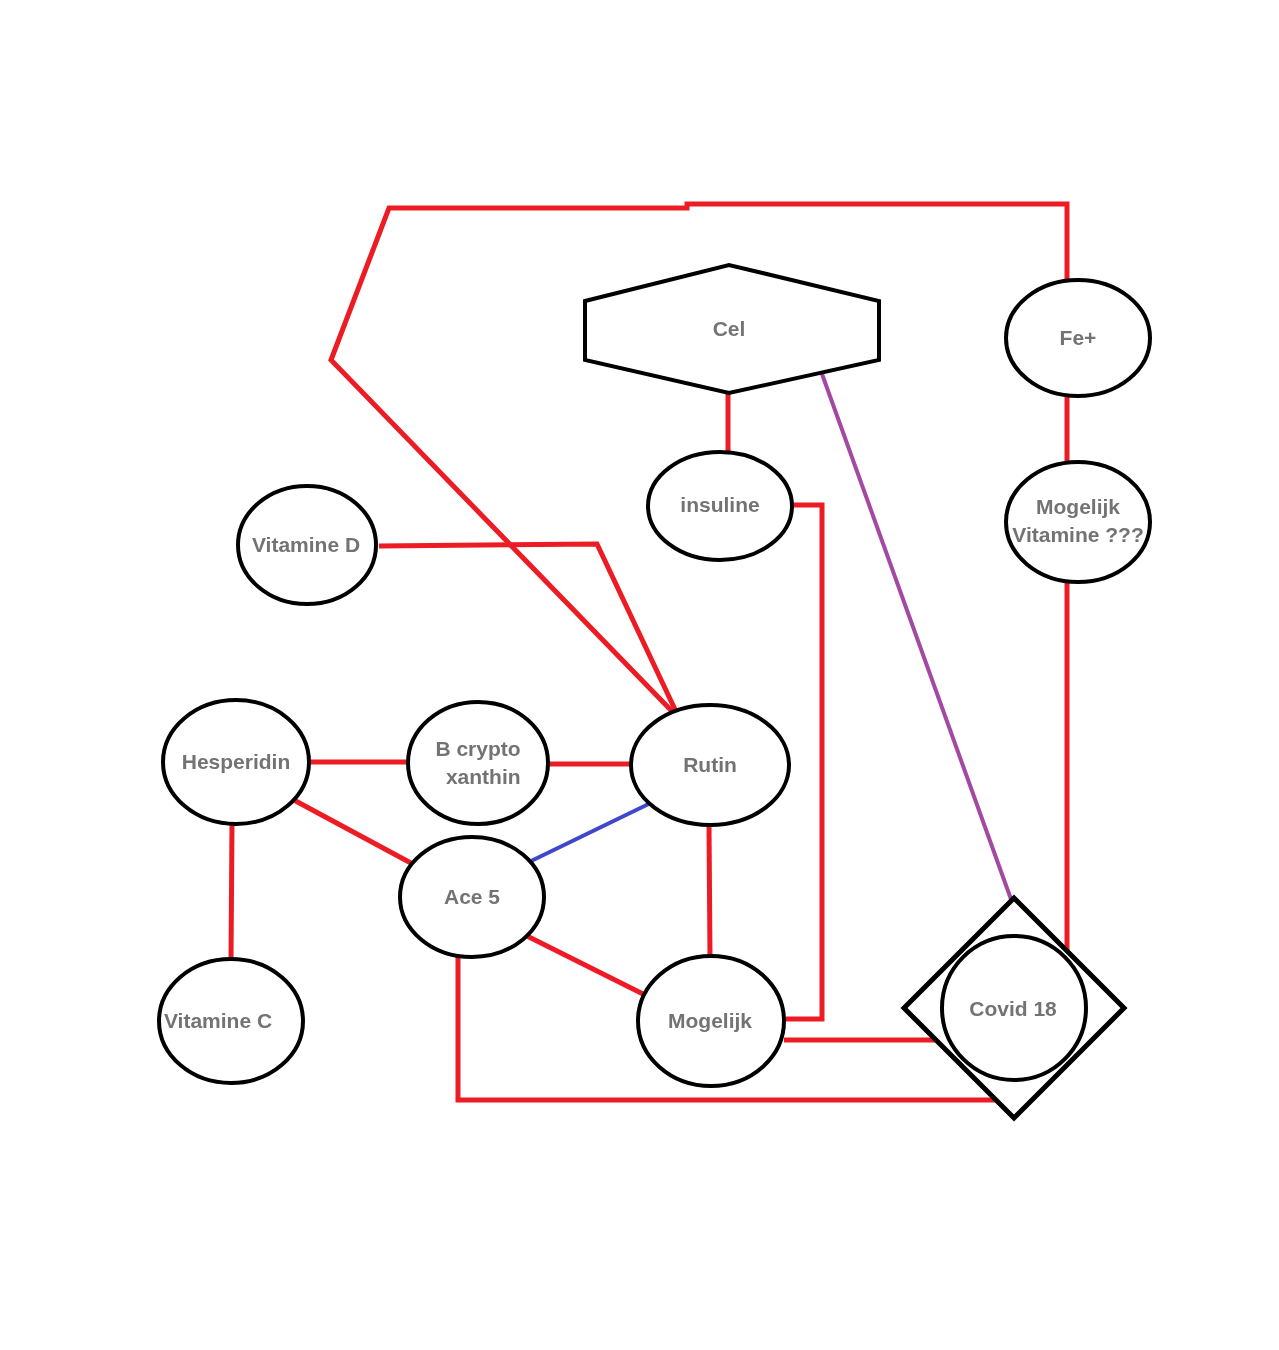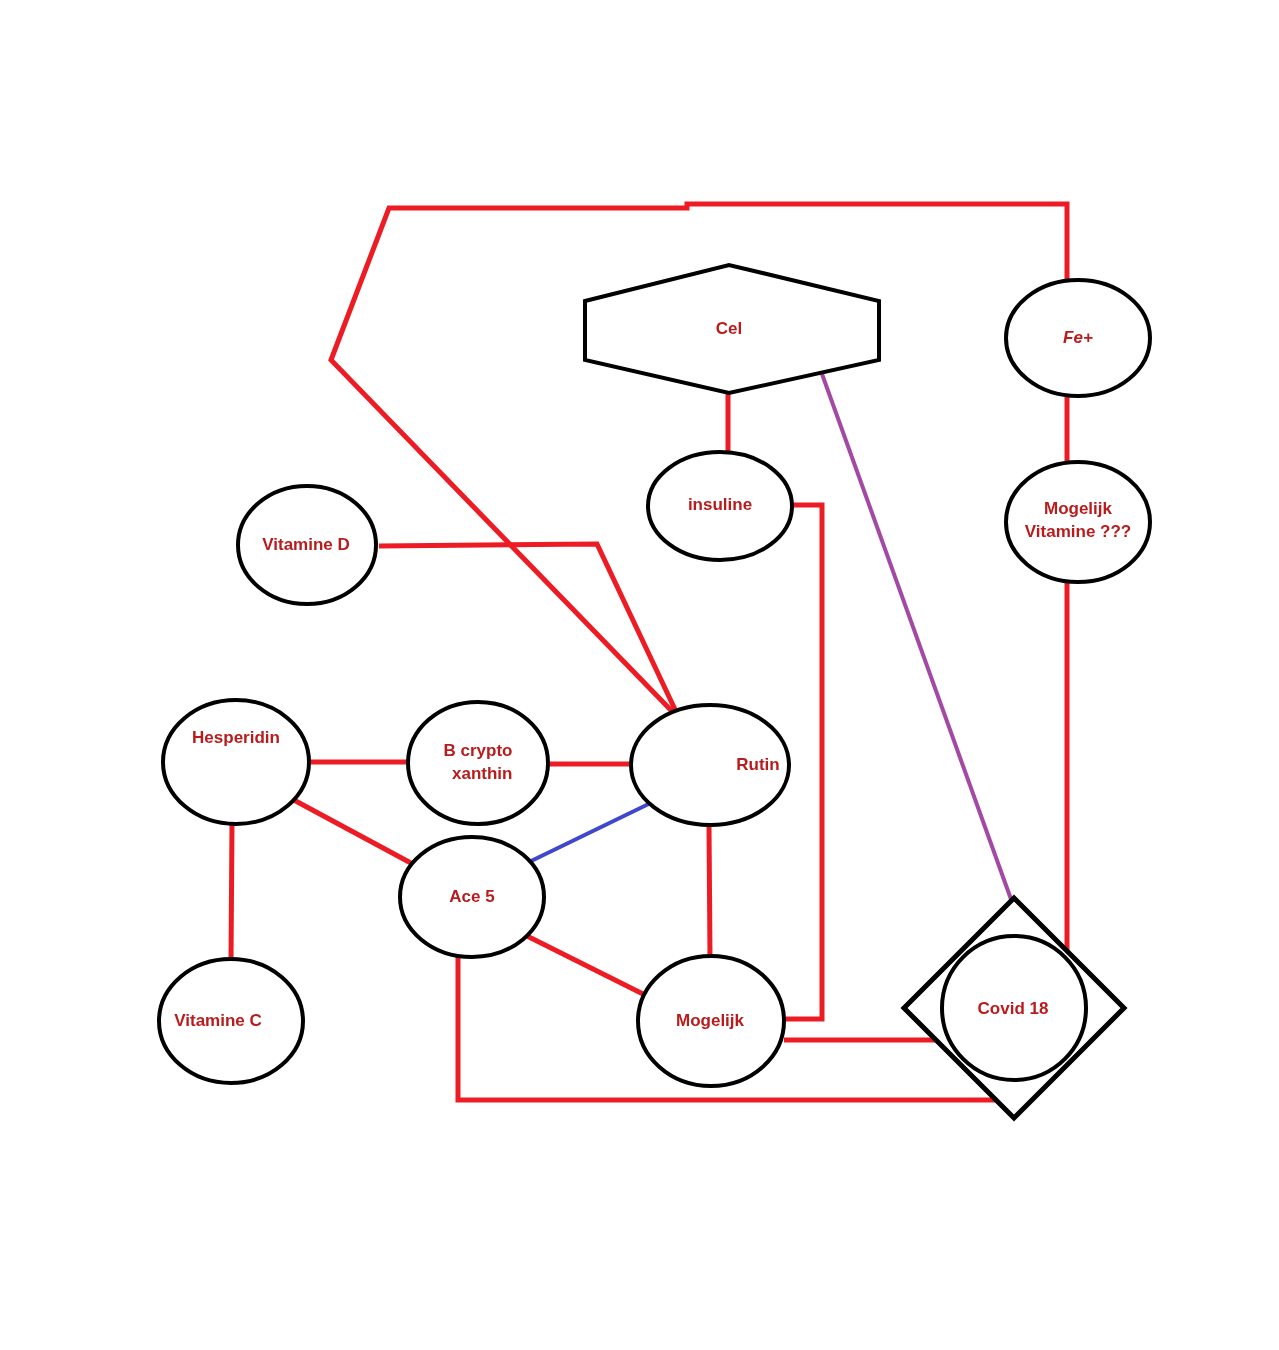--- a/index.html
+++ b/index.html
@@ -17,23 +17,23 @@
   }
   #diagram-svg {
     position: absolute;
     left: 0;
     top: 0;
   }
   .node-label {
     position: absolute;
     transform: translate(-50%, -50%);
     font-weight: bold;
-    font-size: 17px;
+    font-size: 21px;
     line-height: 1.35;
-    color: #b91c1c;
+    color: #737373;
     text-align: center;
     white-space: pre-line;
     pointer-events: none;
   }
 </style>
 </head>
 <body>
 
 <div id="canvas">
 
@@ -97,27 +97,27 @@
       <ellipse cx="231" cy="1021" rx="72" ry="62" stroke-width="4"></ellipse>
 
       <ellipse cx="711" cy="1021" rx="73" ry="65" stroke-width="4"></ellipse>
 
       <polygon points="1014,898 1124,1008 1014,1118 904,1008" stroke-width="5"></polygon>
       <circle cx="1014" cy="1008" r="72" stroke-width="4"></circle>
     </g>
   </svg>
 
   <div class="node-label" style="left:729px; top:329px;">Cel</div>
-  <div class="node-label" style="left:1078px; top:338px;font-style:italic;">Fe+</div>
+  <div class="node-label" style="left:1078px; top:338px;">Fe+</div>
   <div class="node-label" style="left:1078px; top:521px;">Mogelijk
 Vitamine ???</div>
   <div class="node-label" style="left:720px; top:505px;">insuline</div>
   <div class="node-label" style="left:306px; top:545px;">Vitamine D</div>
-  <div class="node-label" style="left:236px; top:738px;">Hesperidin</div>
+  <div class="node-label" style="left:236px; top:762px;">Hesperidin</div>
   <div class="node-label" style="left:478px; top:763px;text-align:right;">B crypto
 xanthin</div>
-  <div class="node-label" style="left:710px; top:765px;margin-left:48px;">Rutin</div>
+  <div class="node-label" style="left:710px; top:765px;">Rutin</div>
   <div class="node-label" style="left:472px; top:897px;">Ace 5</div>
   <div class="node-label" style="left:218px; top:1021px;">Vitamine C</div>
   <div class="node-label" style="left:710px; top:1021px;">Mogelijk</div>
   <div class="node-label" style="left:1013px; top:1009px;">Covid 18</div>
 
 </div>
 
 </body></html>

